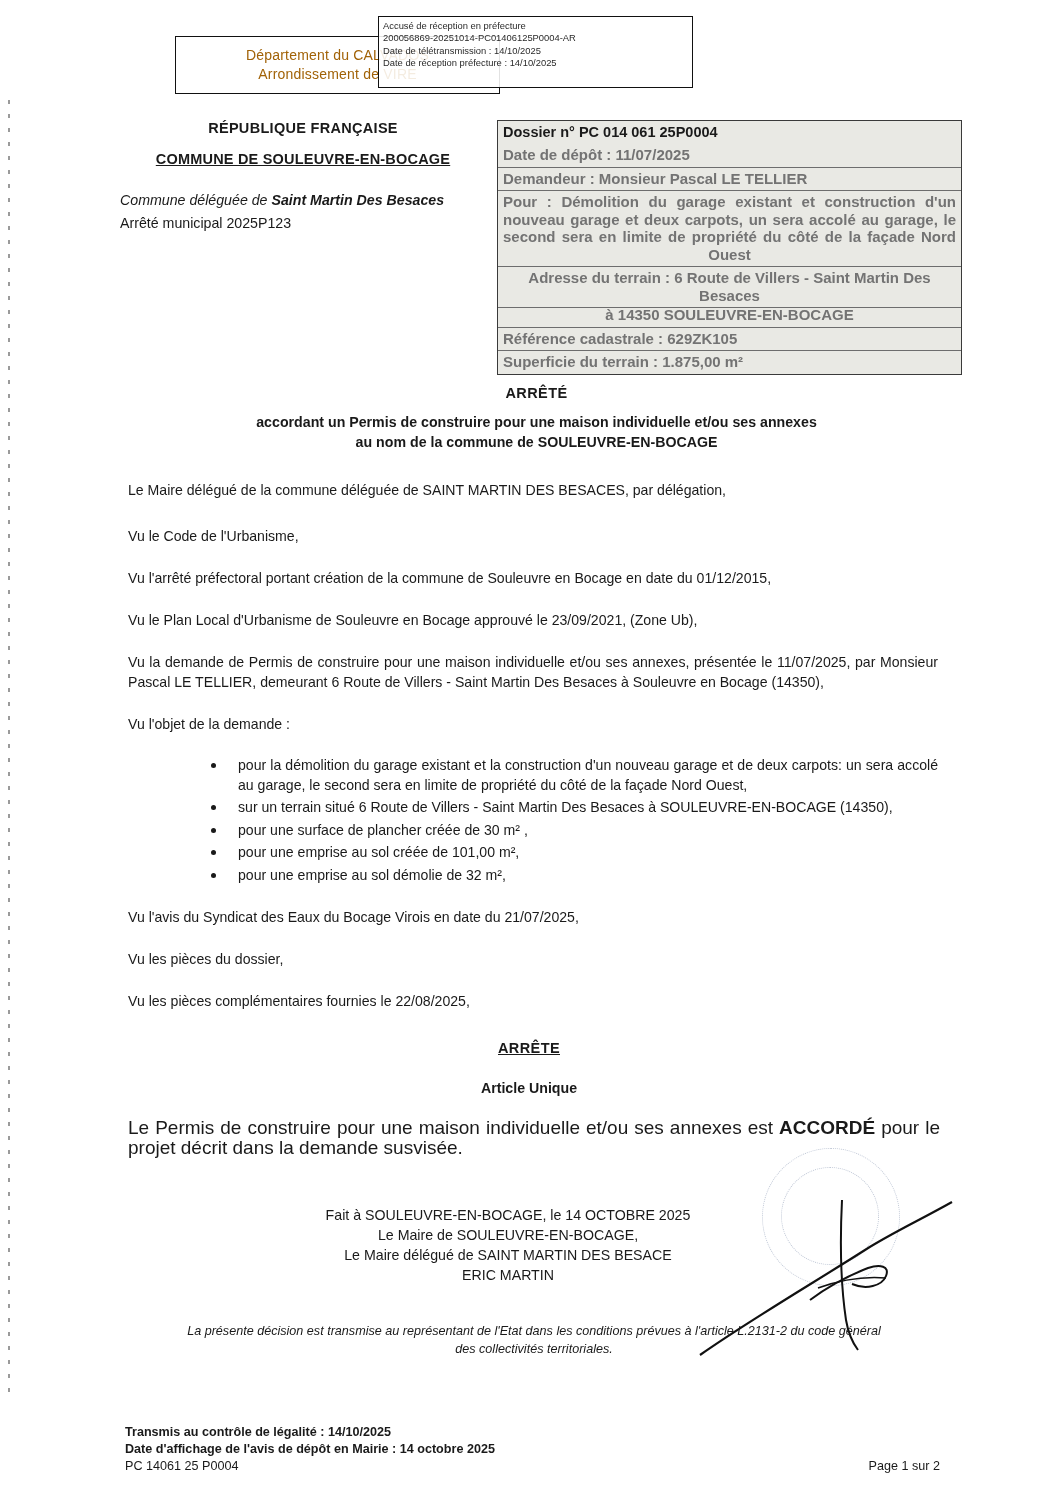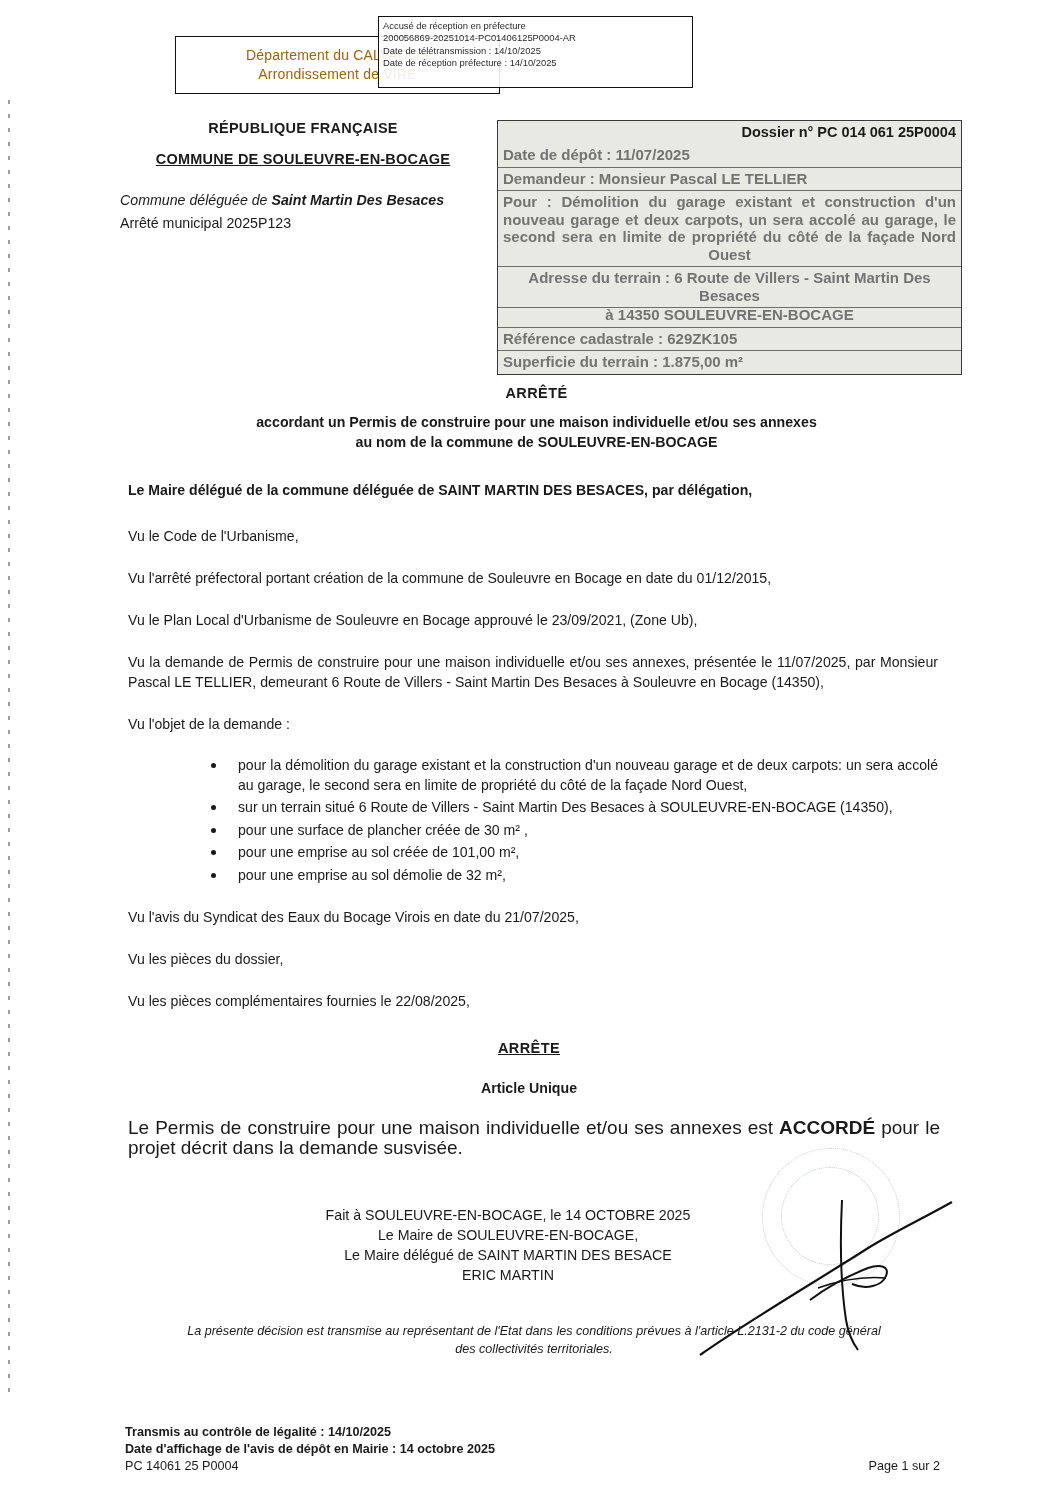--- a/index.html
+++ b/index.html
@@ -121,21 +121,21 @@
     padding: 2px 5px 3px 5px;
     font-size: 15px;
     font-weight: bold;
     color: #737373;
     line-height: 17.5px;
   }
   .dossier .row:last-child { border-bottom: none; }
   .dossier .row.center { text-align: center; }
   .dossier .row.justify { text-align: justify; text-align-last: center; }
   .dossier .title {
-    text-align: right;
+    text-align: left;
     font-size: 14.5px;
     font-weight: bold;
     padding: 3px 5px 4px 5px;
   }
 
   
   .arrete-head {
     position: absolute;
     left: 0; right: 0;
     top: 385px;
@@ -151,21 +151,21 @@
     left: 128px;
     top: 480px;
     width: 810px;
     font-size: 14.1px;
     line-height: 20px;
   }
   .body p {
     margin: 0 0 22px 0;
     text-align: justify;
   }
-  .body p.first { font-weight: bold; margin-bottom: 26px; }
+  .body p.first { font-weight: normal; margin-bottom: 26px; }
   .body p.tight { margin-bottom: 22px; }
   .bullets {
     margin: 0 0 22px 0;
     padding-left: 110px;
     list-style: none;
   }
   .bullets li {
     position: relative;
     margin-bottom: 3px;
     text-align: justify;

